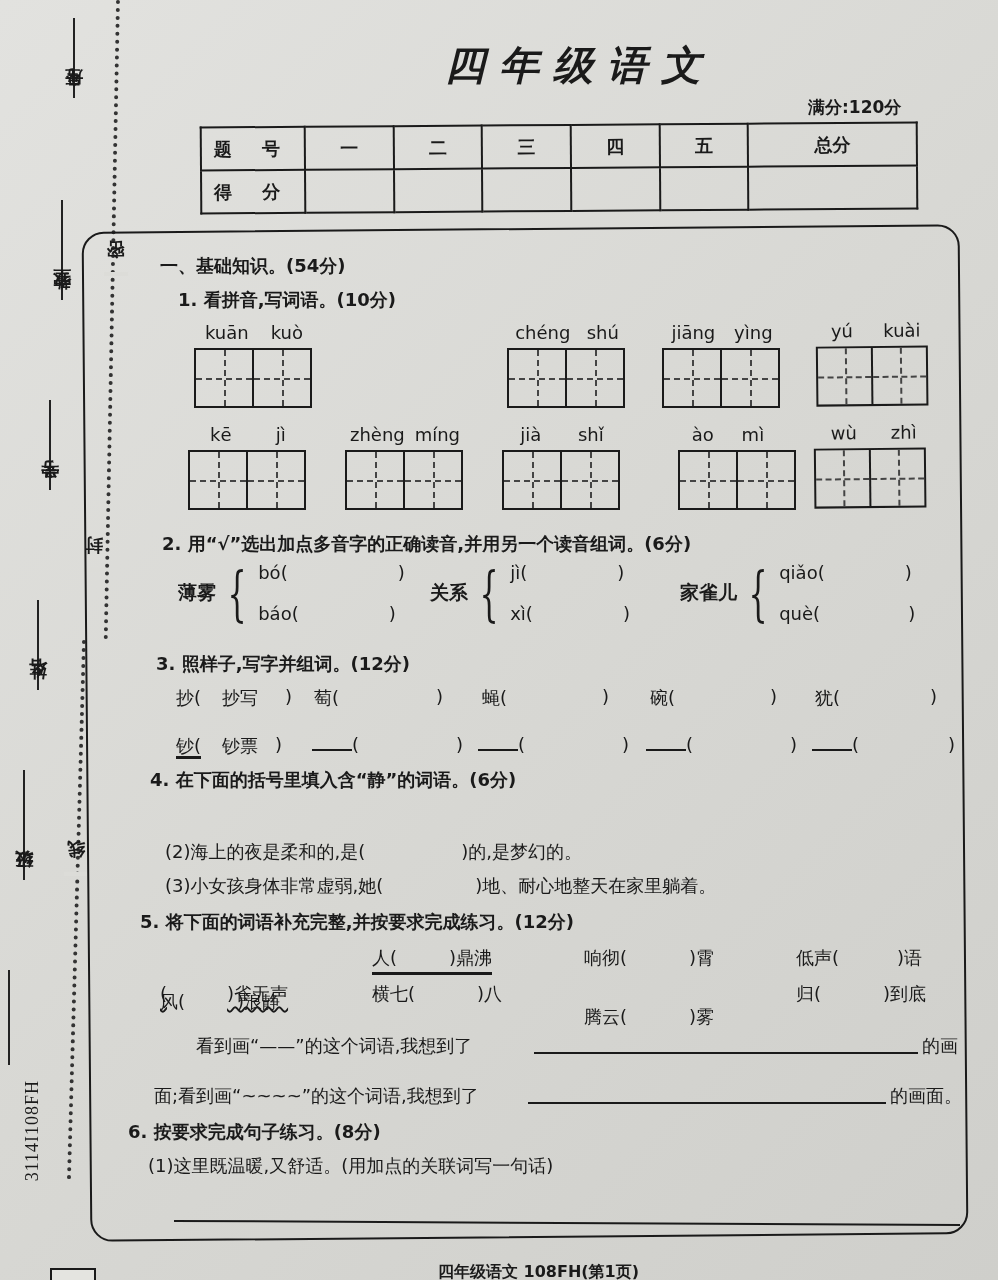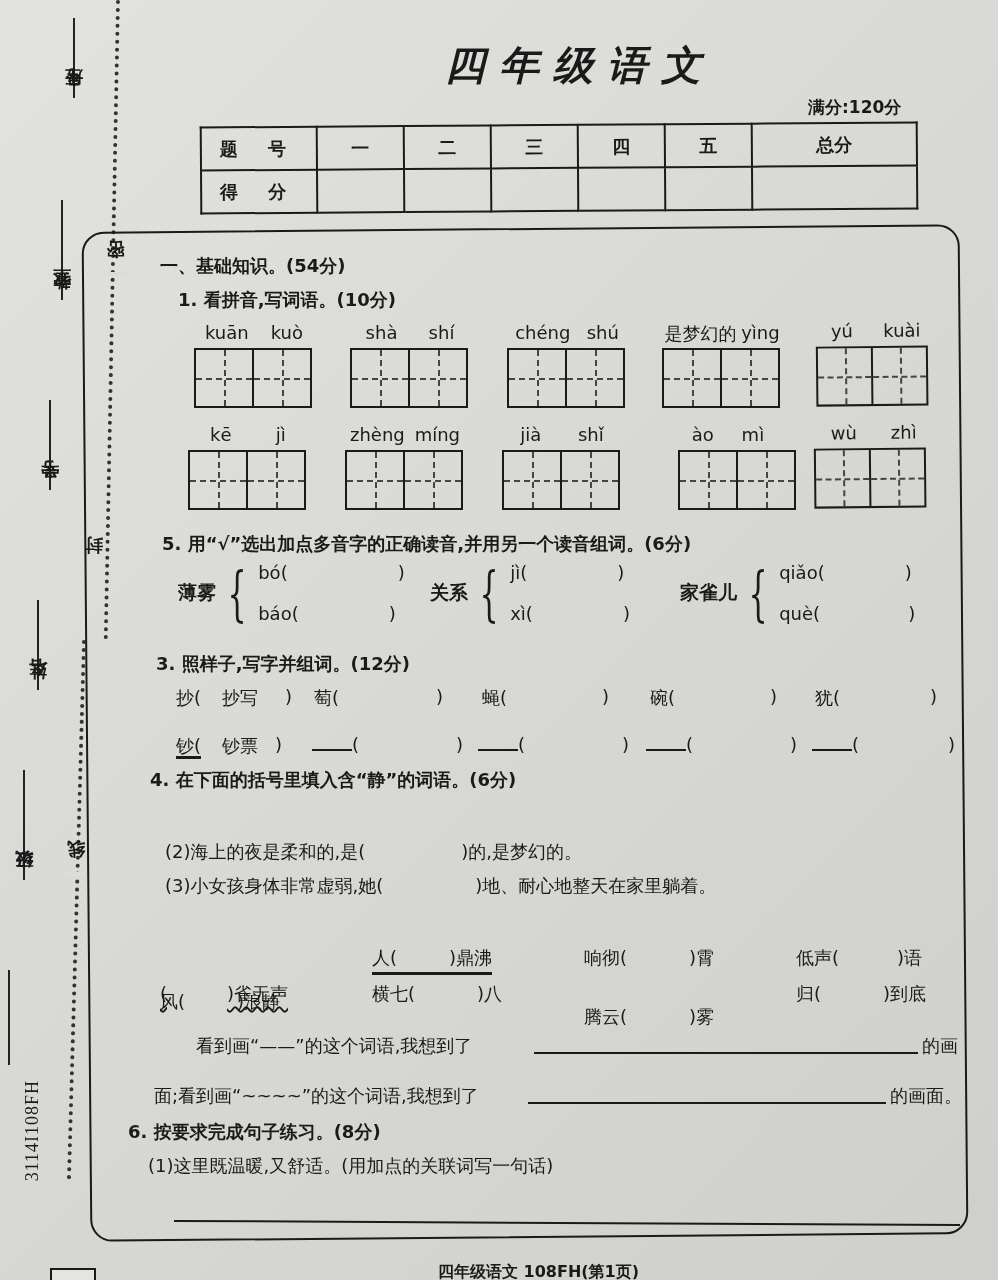--- a/index.html
+++ b/index.html
@@ -46,21 +46,21 @@
   }
   
   table.score {
     position: absolute; left: 200px; top: 124px; width: 718px; height: 86px;
     border-collapse: collapse; transform: rotate(-0.4deg);
   }
   table.score td {
     border: 2px solid #1a1a1a; text-align: center; font-size: 18px; font-weight: bold;
     height: 43px;
   }
-  table.score td.head { width: 116px; letter-spacing: 12px; margin-left: 24px; }
+  table.score td.head { width: 104px; letter-spacing: 12px; margin-left: 24px; }
   
   .frame {
     position: absolute; left: 86px; top: 228px; width: 878px; height: 1010px;
     border: 2.5px solid #1a1a1a; border-radius: 22px;
     transform: rotate(-0.5deg);
   }
   .content { position: absolute; left: 0; top: 0; width: 998px; height: 1280px; }
   .txt { position: absolute; font-size: 18px; white-space: nowrap; }
   .bold { font-weight: bold; }
   .section-title { font-size: 18px; font-weight: bold; }
@@ -180,43 +180,33 @@
     <div class="pinyin-group" style="left:194px; top:322px;">
       <div class="pinyin-row">
           <span>kuān</span>
           <span>kuò</span>
         </div>
       <div class="grid-box">
           <div class="grid-cell"></div>
           <div class="grid-cell"></div>
         </div>
     </div>
-    <div class="pinyin-group" style="left:350px; top:322px;">
-      <div class="pinyin-row">
-          <span>shà</span>
-          <span>shí</span>
-        </div>
-      <div class="grid-box">
-          <div class="grid-cell"></div>
-          <div class="grid-cell"></div>
-        </div>
-    </div>
     <div class="pinyin-group" style="left:507px; top:322px;">
       <div class="pinyin-row">
           <span>chéng</span>
           <span>shú</span>
         </div>
       <div class="grid-box">
           <div class="grid-cell"></div>
           <div class="grid-cell"></div>
         </div>
     </div>
     <div class="pinyin-group" style="left:662px; top:322px;">
       <div class="pinyin-row">
-          <span>是梦幻的</span>
+          <span>jiāng</span>
           <span>yìng</span>
         </div>
       <div class="grid-box">
           <div class="grid-cell"></div>
           <div class="grid-cell"></div>
         </div>
     </div>
     <div class="pinyin-group" style="left:816px; top:320px; transform:rotate(-0.6deg);">
       <div class="pinyin-row">
           <span>yú</span>
@@ -272,21 +262,21 @@
       <div class="pinyin-row">
           <span>wù</span>
           <span>zhì</span>
         </div>
       <div class="grid-box" style="width:112px;">
           <div class="grid-cell"></div>
           <div class="grid-cell"></div>
         </div>
     </div>
 
-    <div class="txt bold" style="left:162px; top:532px;">5. 用“√”选出加点多音字的正确读音,并用另一个读音组词。(6分)</div>
+    <div class="txt bold" style="left:162px; top:532px;">2. 用“√”选出加点多音字的正确读音,并用另一个读音组词。(6分)</div>
 
     <div class="brace-group" style="left:178px; top:562px;">
       <span class="brace-word">薄雾</span>
       <span class="brace">{</span>
       <div class="brace-options">
         <div class="brace-opt">
             <span>bó(</span>
             <span class="paren-space"></span>
             <span>)</span>
           </div>
@@ -353,20 +343,21 @@
     <div class="txt" style="left:622px; top:734px;">)</div>
     <div class="txt" style="left:646px; top:734px;"><span class="blank-short"></span><span>(</span></div>
     <div class="txt" style="left:790px; top:734px;">)</div>
     <div class="txt" style="left:812px; top:734px;"><span class="blank-short"></span><span>(</span></div>
     <div class="txt" style="left:948px; top:734px;">)</div>
 
     <div class="txt bold" style="left:150px; top:768px;">4. 在下面的括号里填入含“静”的词语。(6分)</div>
     <div class="txt" style="left:165px; top:840px;"><span>(2)海上的夜是柔和的,是(</span><span style="display:inline-block;width:96px;"></span><span>)的,是梦幻的。</span></div>
     <div class="txt" style="left:165px; top:874px;"><span>(3)小女孩身体非常虚弱,她(</span><span style="display:inline-block;width:92px;"></span><span>)地、耐心地整天在家里躺着。</span></div>
 
+    <div class="txt bold" style="left:140px; top:910px;">5. 将下面的词语补充完整,并按要求完成练习。(12分)</div>
 
     <div class="txt" style="left:160px; top:946px;margin-top:44px;"><span>风(</span><span style="display:inline-block;width:52px;"></span><span>)浪静</span></div>
     <div class="txt underline-solid" style="left:372px; top:946px; padding-bottom:2px;"><span>人(</span><span style="display:inline-block;width:52px;"></span><span>)鼎沸</span></div>
     <div class="txt" style="left:584px; top:946px;"><span>响彻(</span><span style="display:inline-block;width:62px;"></span><span>)霄</span></div>
     <div class="txt" style="left:796px; top:946px;"><span>低声(</span><span style="display:inline-block;width:58px;"></span><span>)语</span></div>
 
     <div class="txt underline-wave" style="left:160px; top:982px;"><span>(</span><span style="display:inline-block;width:60px;"></span><span>)雀无声</span></div>
     <div class="txt" style="left:372px; top:982px;"><span>横七(</span><span style="display:inline-block;width:62px;"></span><span>)八</span></div>
     <div class="txt" style="left:584px; top:982px;margin-top:23px;"><span>腾云(</span><span style="display:inline-block;width:62px;"></span><span>)雾</span></div>
     <div class="txt" style="left:796px; top:982px;"><span>归(</span><span style="display:inline-block;width:62px;"></span><span>)到底</span></div>

